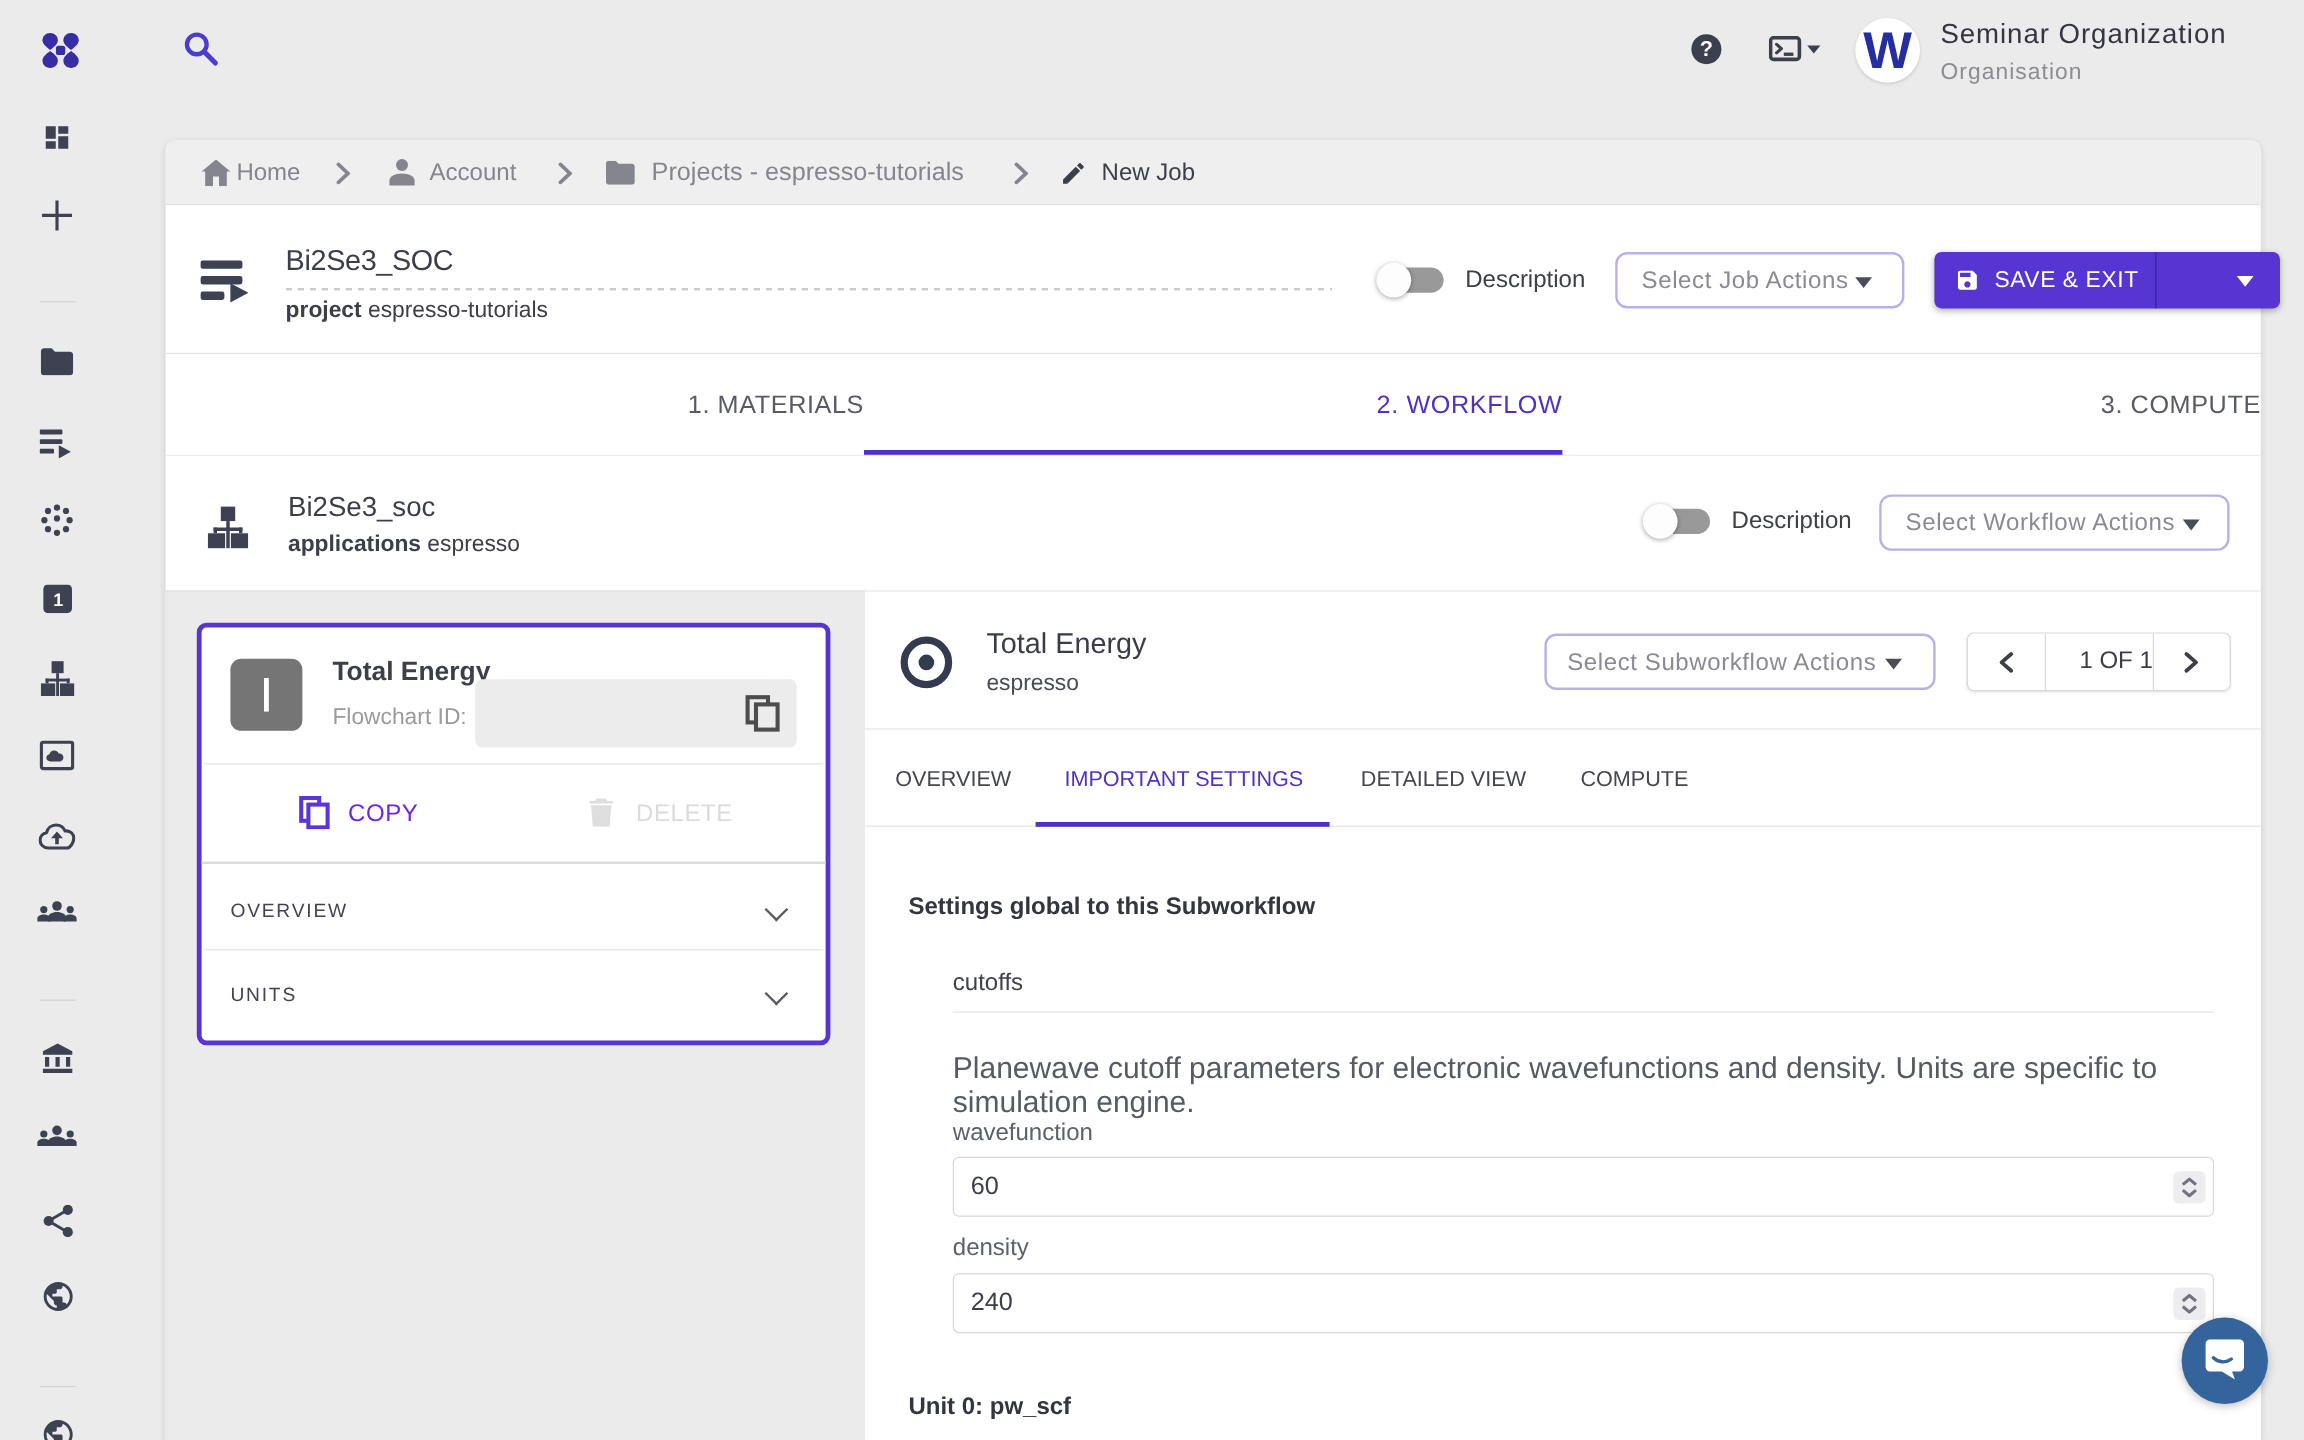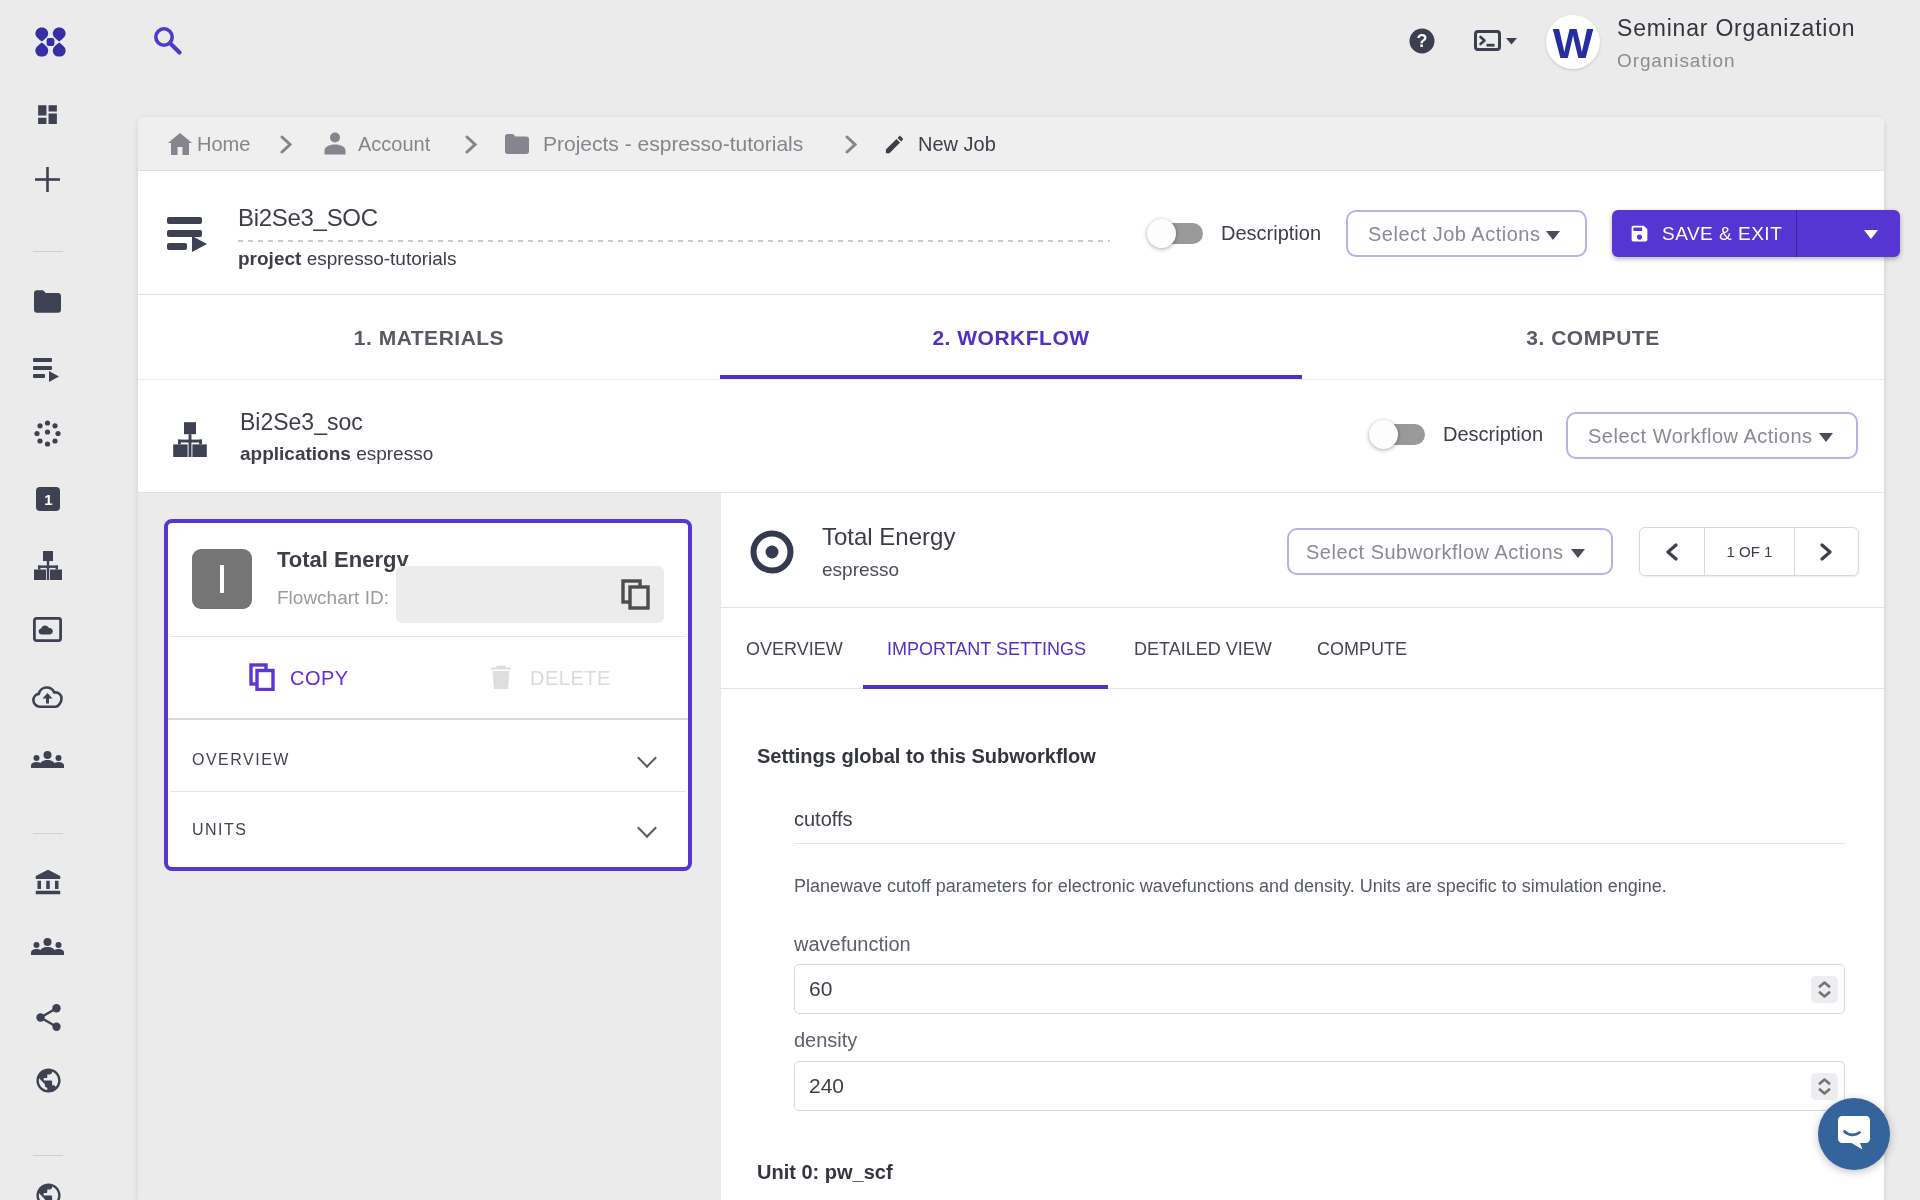--- a/index.html
+++ b/index.html
@@ -10,21 +10,21 @@
 .card{position:absolute;left:138px;top:117px;width:1746px;height:1083px;background:#fff;border-radius:8px 8px 0 0;box-shadow:0 2px 6px rgba(0,0,0,.12)}
 .crumbbar{position:absolute;left:0;top:0;width:100%;height:54px;background:#efeff0;border-bottom:1px solid #e0e0e1;border-radius:8px 8px 0 0}
 .crumb{position:absolute;top:0;height:54px;line-height:54px;font-size:20px;color:#84858d;white-space:nowrap}
 .crumbdark{color:#3c3e49;font-weight:500}
 .toggletrack{position:absolute;width:54px;height:21px;border-radius:11px;background:#999}
 .togglethumb{position:absolute;width:29px;height:29px;border-radius:50%;background:#fdfdfd;box-shadow:0 1px 4px rgba(0,0,0,.35)}
 .selbox{position:absolute;height:47px;border:2px solid #b9b0ea;border-radius:10px;background:#fff}
 .selbox span{position:absolute;left:20px;top:0;line-height:44px;font-size:20px;letter-spacing:.5px;color:#8a8a94;white-space:nowrap}
 .caret{position:absolute;width:0;height:0;border-left:7px solid transparent;border-right:7px solid transparent;border-top:9px solid #4a4d58}
 .tabrow3{position:absolute;left:0;top:177px;width:100%;height:86px;border-top:1px solid #e2e2e3;border-bottom:1px solid #ececec}
-.tab3{position:absolute;top:0;width:582px;height:86px;text-align:center;line-height:86px;font-size:21px;letter-spacing:.5px;color:#585b64;font-weight:700}
+.tab3{position:absolute;top:0;width:582px;height:86px;text-align:right;line-height:86px;font-size:21px;letter-spacing:.5px;color:#585b64;font-weight:400}
 .divh{position:absolute;background:#e4e4e4;height:1px}
 .accrow{font-size:16px;letter-spacing:1.5px;color:#43444f;font-weight:500}
 .chev{position:absolute;width:14px;height:14px;border-right:2.5px solid #595a62;border-bottom:2.5px solid #595a62;transform:rotate(45deg)}
 .inp{position:absolute;left:794px;width:1051px;height:50px;border:1px solid #d8d8d8;border-radius:5px;background:#fff;font-size:21px;color:#3e4049;line-height:48px;padding-left:14px}
 .lbl{position:absolute;left:794px;font-size:20px;color:#5c606b}
 </style>
 </head>
 <body>
 
 <svg class="ic" style="left:35px;top:27px" width="31" height="30" viewBox="0 0 31 30">
@@ -290,38 +290,38 @@
   <div class="selbox" style="left:1149px;top:411px;width:326px">
       <span style="font-size:20px;left:17px">Select Subworkflow Actions</span>
       <i class="caret" style="right:26px;top:19px"></i>
     </div>
   <div class="abs" style="left:1501px;top:410px;width:220px;height:49px;background:#fff;border:1px solid #d9d9d9;border-radius:6px;box-shadow:0 1px 2px rgba(0,0,0,.08)">
     <div class="abs" style="left:64px;top:0;width:1px;height:47px;background:#d9d9d9"></div>
     <div class="abs" style="left:154px;top:0;width:1px;height:47px;background:#d9d9d9"></div>
     <svg class="ic" style="left:24px;top:15px" width="16" height="18" viewBox="0 0 16 18">
         <path d="M12 2 L4 9 L12 16" fill="none" stroke="#3e4049" stroke-width="3.2" stroke-linecap="round" stroke-linejoin="round"></path>
       </svg>
-    <div class="abs" style="left:65px;top:0;width:89px;text-align:center;line-height:47px;font-size:15px;font-weight:500;color:#3c3e47">1 OF 1</div>
+    <div class="abs" style="left:65px;top:0;width:89px;text-align:right;line-height:47px;font-size:20px;font-weight:500;color:#3c3e47">1 OF 1</div>
     <svg class="ic" style="left:178px;top:15px" width="16" height="18" viewBox="0 0 16 18">
         <path d="M4 2 L12 9 L4 16" fill="none" stroke="#3e4049" stroke-width="3.2" stroke-linecap="round" stroke-linejoin="round"></path>
       </svg>
   </div>
   <div class="divh" style="left:583px;top:490px;width:1163px"></div>
 
   <div class="abs" style="left:608px;top:522px;font-size:18px;font-weight:500;color:#45474f">OVERVIEW</div>
   <div class="abs" style="left:749px;top:522px;font-size:18px;font-weight:500;color:#5130c6">IMPORTANT SETTINGS</div>
   <div class="abs" style="left:996px;top:522px;font-size:18px;font-weight:500;color:#45474f">DETAILED VIEW</div>
   <div class="abs" style="left:1179px;top:522px;font-size:18px;font-weight:400;color:#45474f">COMPUTE</div>
   <div class="divh" style="left:583px;top:571px;width:1163px"></div>
   <div class="abs" style="left:725px;top:568px;width:245px;height:4px;background:#5130c6"></div>
 
   <div class="abs" style="left:619px;top:628px;font-size:20px;font-weight:bold;color:#33353f">Settings global to this Subworkflow</div>
   <div class="abs" style="left:656px;top:691px;font-size:20px;color:#3f414b">cutoffs</div>
   <div class="divh" style="left:656px;top:726px;width:1051px"></div>
-  <div class="abs" style="left:656px;top:759px;font-size:18px;color:#565b63">Planewave cutoff parameters for electronic wavefunctions and density. Units are specific to simulation engine.</div>
+  <div class="abs" style="left:656px;top:759px;font-size:25px;color:#565b63">Planewave cutoff parameters for electronic wavefunctions and density. Units are specific to simulation engine.</div>
   <div class="lbl" style="left:656px;top:816px">wavefunction</div>
   <div class="abs inp" style="left:656px;top:847px">60
     <div class="abs" style="right:6px;top:11px;width:27px;height:27px;background:#ededef;border-radius:5px"></div>
     <svg class="ic" style="right:10px;top:15px" width="19" height="19" viewBox="0 0 19 19">
       <path d="M4 7.2 L9.5 2.6 L15 7.2" fill="none" stroke="#73737d" stroke-width="2.6" stroke-linejoin="round"></path>
       <path d="M4 11.8 L9.5 16.4 L15 11.8" fill="none" stroke="#73737d" stroke-width="2.6" stroke-linejoin="round"></path>
     </svg>
   </div>
   <div class="lbl" style="left:656px;top:912px">density</div>
   <div class="abs inp" style="left:656px;top:944px">240

